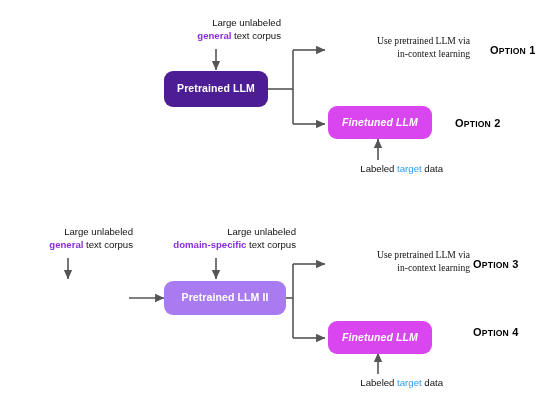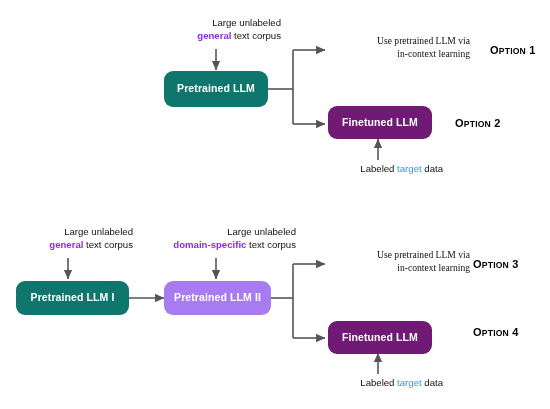--- a/index.html
+++ b/index.html
@@ -35,23 +35,23 @@
     color: #ffffff;
     display: flex;
     align-items: center;
     justify-content: center;
     font-size: 10.5px;
     font-weight: bold;
     letter-spacing: 0.1px;
     text-align: center;
     line-height: 1.1;
   }
-  .node.purple   { background: #0f766e; }
+  .node.purple   { background: #4c1d95; }
   .node.purple-l { background: #a87cf0; }
-  .node.blue     { background: #701a75; }
+  .node.blue     { background: #d946ef; font-style: italic; }
 
   .caption {
     position: absolute;
     font-size: 9.6px;
     line-height: 1.32;
     text-align: right;
     color: #111111;
     white-space: nowrap;
   }
   .caption .hl-purple { color: #8a2be2; font-weight: bold; }
@@ -145,25 +145,22 @@
   <div class="caption" style="left:3px; top:226px; width:130px;">
     <span>Large unlabeled</span><br>
     <span class="hl-purple">general</span><span> text corpus</span>
   </div>
 
   <div class="caption" style="left:136px; top:226px; width:160px;">
     <span>Large unlabeled</span><br>
     <span class="hl-purple">domain-specific</span><span> text corpus</span>
   </div>
 
-  <div class="node purple" style="left:16px; top:281px; width:113px; height:34px;">
-    <span>Pretrained LLM I</span>
-  </div>
 
-  <div class="node purple-l" style="left:164px; top:281px; width:107px; height:34px;">
+  <div class="node purple-l" style="left:164px; top:281px; width:122px; height:34px;">
     <span>Pretrained LLM II</span>
   </div>
 
   <div class="outcome" style="left:330px; top:249px; width:140px;">
     <span>Use pretrained LLM via</span><br>
     <span>in-context learning</span>
   </div>
 
   <div class="option-label" style="left:473px; top:258px;">
     <span>O</span><span class="sc">PTION</span>&nbsp;<span>3</span>

